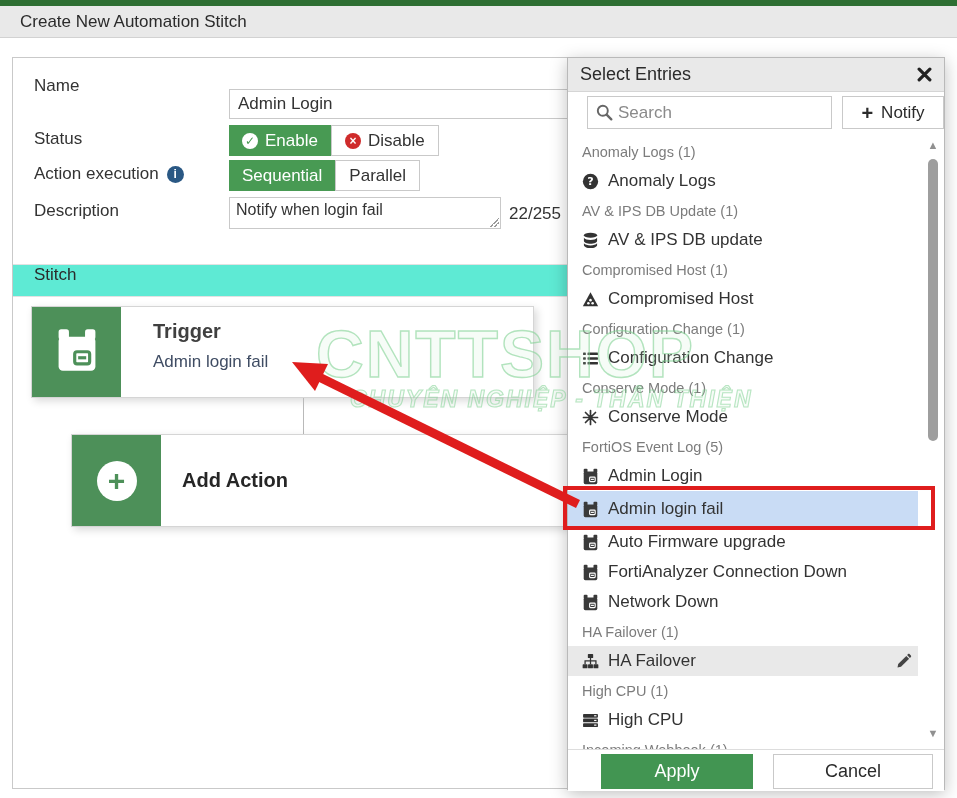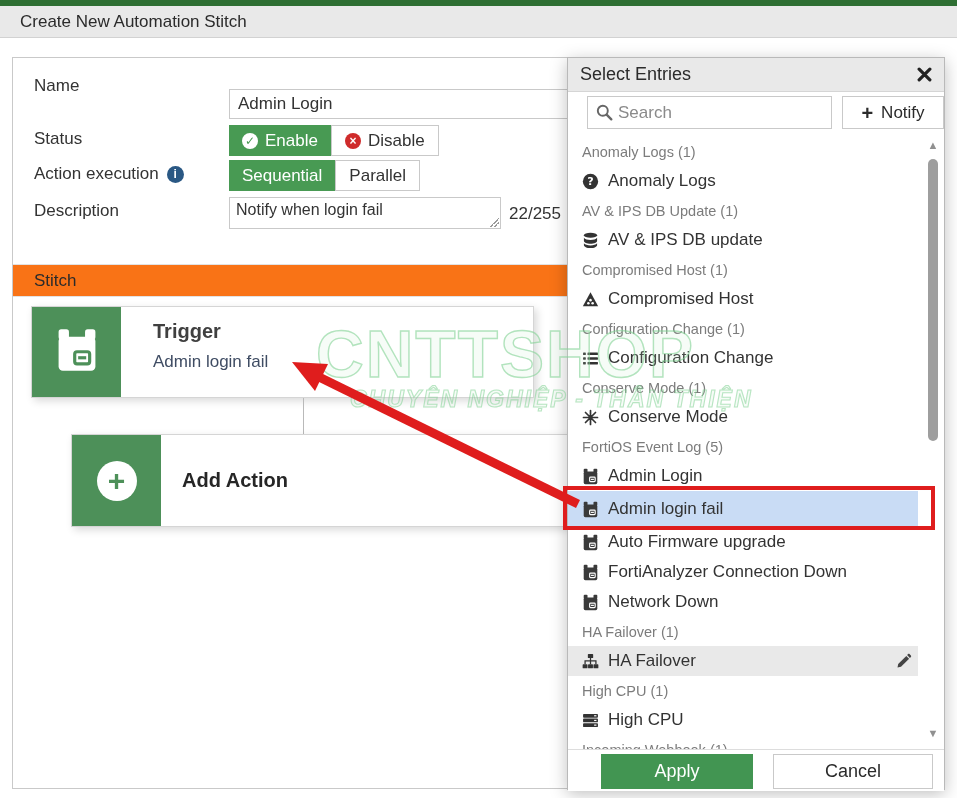--- a/index.html
+++ b/index.html
@@ -29,22 +29,22 @@
   .disc.no { background:#cf2b2b; color:#fff; }
   .info { width:17px; height:17px; border-radius:50%; background:#2a5884; color:#fff; font-weight:bold;
     font-size:12px; display:inline-flex; align-items:center; justify-content:center; }
   .descwrap { position:absolute; left:216px; top:139px; width:272px; height:32px; }
   textarea.desc { width:100%; height:100%; border:1px solid #c9c9c9; resize:none; overflow:hidden;
     font-family:inherit; font-size:16px; color:#333; padding:3px 6px; outline:none; }
   .grip { position:absolute; right:2px; bottom:2px; width:10px; height:10px; pointer-events:none;
     background:linear-gradient(135deg, transparent 52%, #9a9a9a 52% 60%, transparent 60% 72%, #9a9a9a 72% 80%, transparent 80%); }
   .counter { position:absolute; left:496px; top:146px; font-size:17px; color:#333; }
 
-  .secthead { position:absolute; left:0; top:206px; width:100%; height:33px; background:#f97316;
-    border-top:1px solid #e2e2e2; border-bottom:1px solid #e2e2e2; display:flex; align-items:center;
+  .secthead { position:absolute; left:0; top:206px; width:100%; height:33px; background:#5eead4;
+    border-top:1px solid #e2e2e2; border-bottom:1px solid #e2e2e2; display:flex; 
     padding-left:21px; font-size:17px; color:#2b2b2b; }
 
   .card { position:absolute; background:#fff; border:1px solid #d5d5d5;
     box-shadow:3px 3px 8px rgba(0,0,0,.15); display:flex; }
   .card .block { width:89px; background:var(--blockgreen); display:flex; align-items:center; justify-content:center; flex:none; }
   .trigger { left:18px; top:248px; width:503px; height:92px; }
   .trigger .body { padding:13px 0 0 32px; }
   .trigger .t1 { font-size:20px; font-weight:bold; color:#404040; }
   .trigger .t2 { font-size:17px; color:#3f4c63; margin-top:9px; }
   .connector { position:absolute; left:290px; top:340px; width:1px; height:37px; background:#b9b9b9; }

